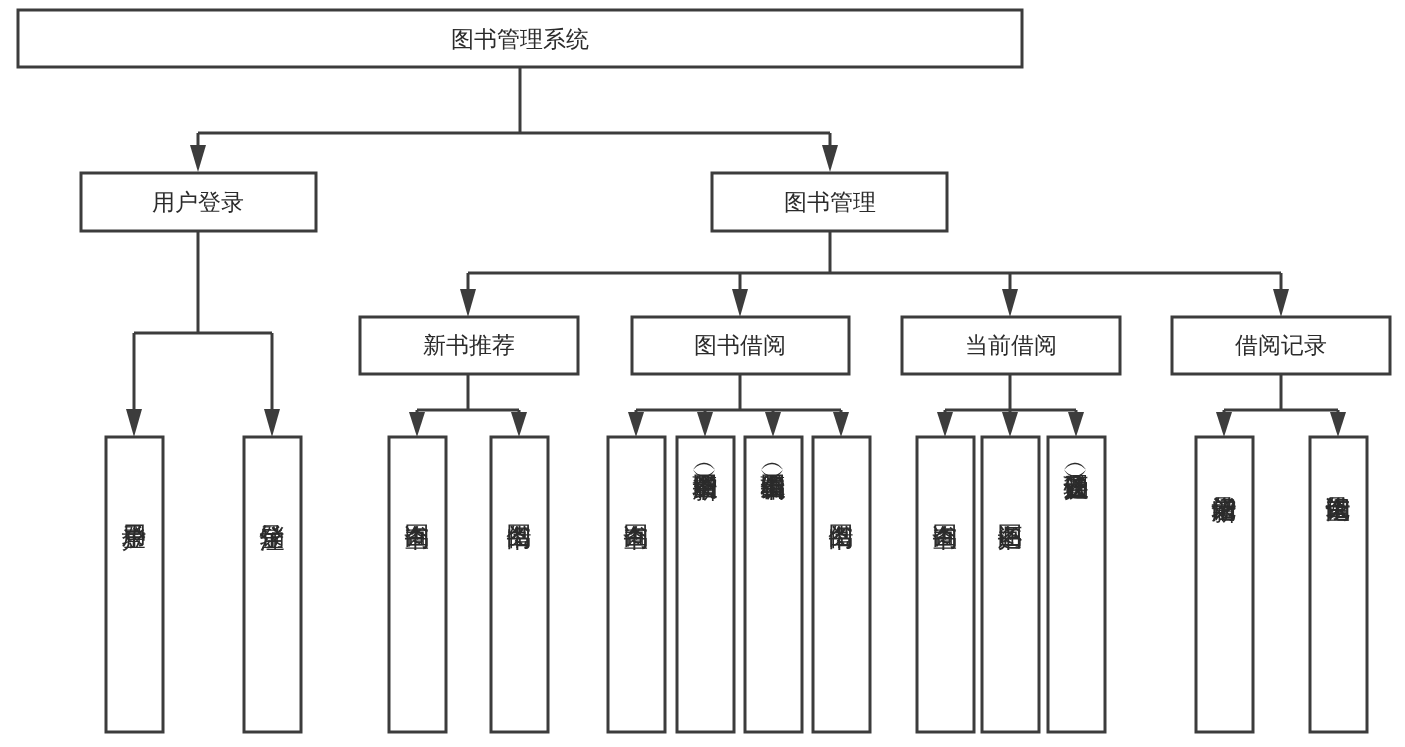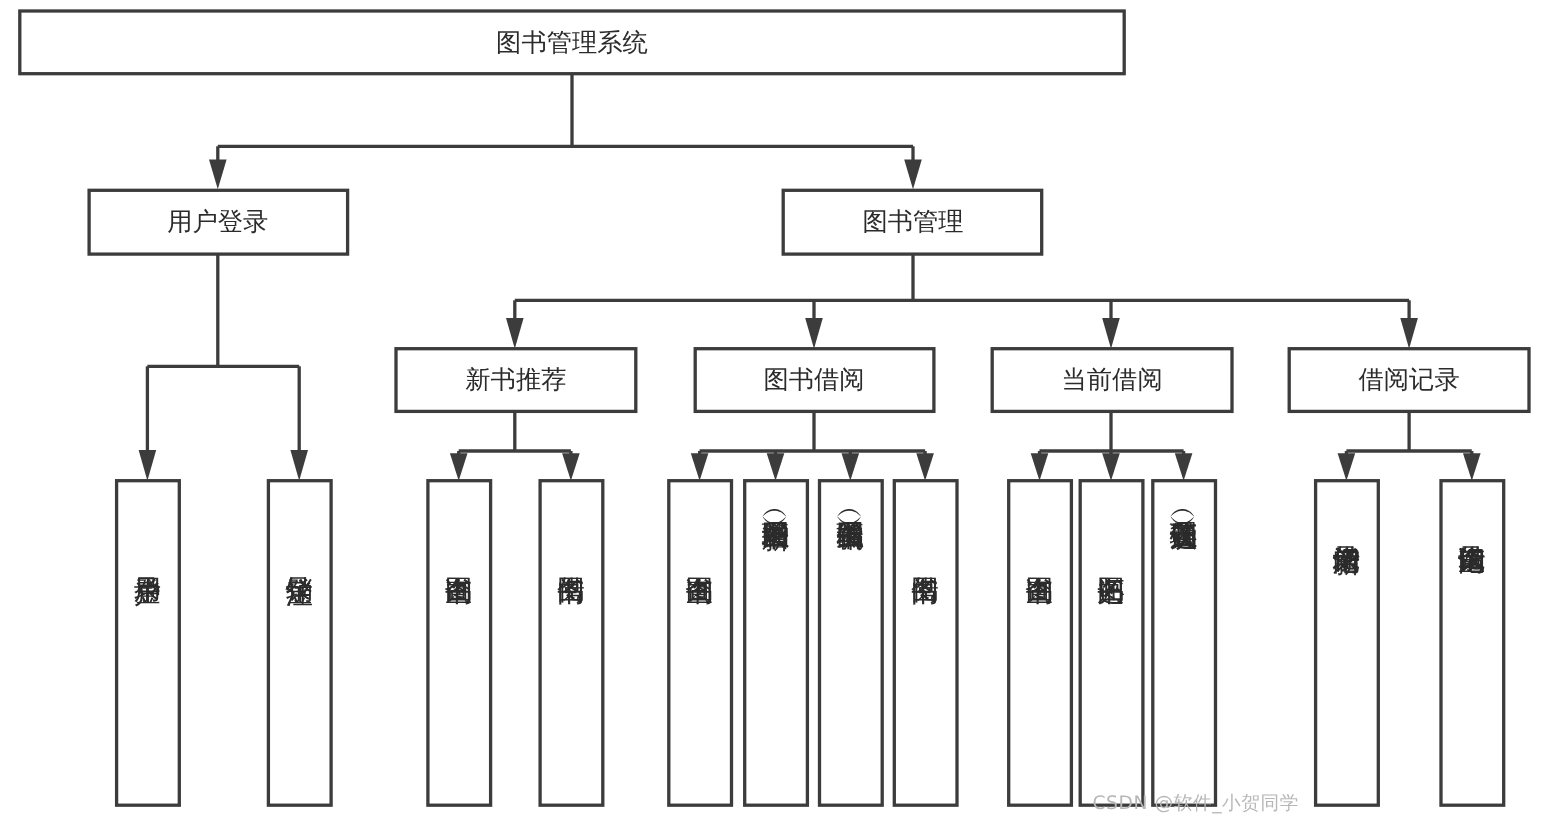--- a/index.html
+++ b/index.html
@@ -215,15 +215,14 @@
       <rect class="node-rect" x="1196" y="437" width="57" height="295"></rect>
       <text class="leaf-label" x="1224" y="477" writing-mode="tb" glyph-orientation-vertical="0">新增借阅记录</text>
     </g>
     <g>
       <rect class="node-rect" x="1310" y="437" width="57" height="295"></rect>
       <text class="leaf-label" x="1338" y="477" writing-mode="tb" glyph-orientation-vertical="0">查询借阅记录</text>
     </g>
 
   </svg>
 
-  <div class="watermark">CSDN @软件_小贺同学</div>
 
 </div>
 
 </body></html>

